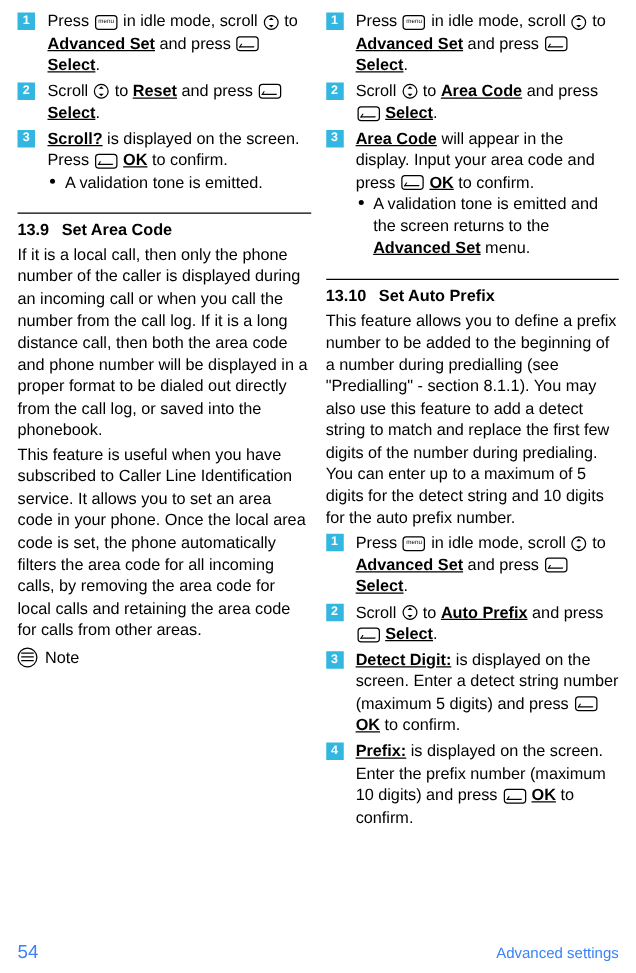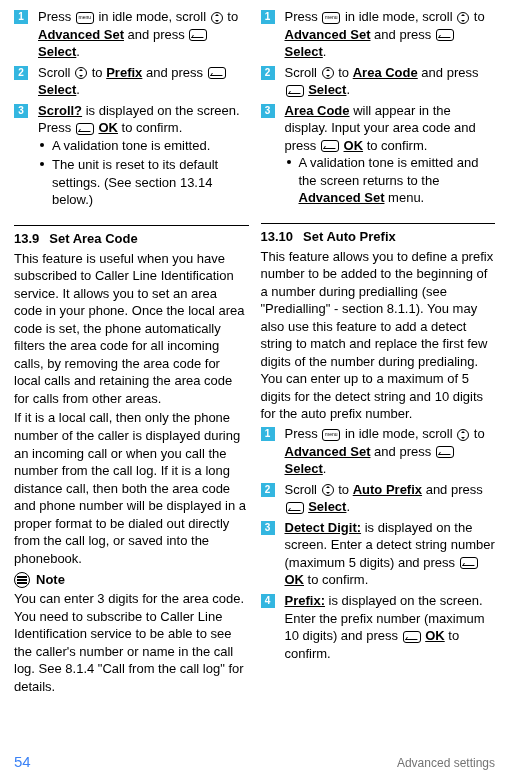--- a/index.html
+++ b/index.html
@@ -113,21 +113,21 @@
     content: "";
     position: absolute;
     left: 2px; right: 2px; bottom: 2px; top: 5px;
     border-bottom: 1px solid #000;
     border-left: 1px solid #000;
     transform: skewX(-30deg);
   }
   .note-head {
     display: flex;
     align-items: center;
-    font-weight: bold;
+    font-weight: normal;
     margin: 4px 0 1px 0;
     gap: 6px;
     text-align: right;
   }
   .note-icon {
     width: 16px; height: 16px;
     border: 1.5px solid #000;
     border-radius: 50%;
     display: inline-flex;
     align-items: center;
@@ -145,21 +145,21 @@
   .footer {
     position: absolute;
     bottom: 6px;
     left: 14px;
     right: 14px;
     display: flex;
     justify-content: space-between;
     align-items: baseline;
   }
   .page-num { font-size: 15px; color: #3b82f6; }
-  .footer-label { font-size: 12px; color: #737373; }
+  .footer-label { font-size: 12px; color: #3b82f6; }
 </style>
 </head>
 <body>
 
 <div class="columns">
 
   <div class="col">
 
     <div class="step">
       <span class="step-num">1</span>
@@ -168,58 +168,53 @@
         <br>
         <b>Advanced Set</b><span> and press </span><span class="icon icon-soft"></span>
         <br>
         <b>Select</b><span>.</span>
       </div>
     </div>
 
     <div class="step">
       <span class="step-num">2</span>
       <div class="step-body">
-        <span>Scroll </span><span class="icon icon-nav"></span><span> to </span><b>Prefix</b><span> and press </span><span class="icon icon-soft"></span>
+        <span>Scroll </span><span class="icon icon-nav"></span><span> to </span><b>Reset</b><span> and press </span><span class="icon icon-soft"></span>
         <br>
         <b>Select</b><span>.</span>
       </div>
     </div>
 
     <div class="step">
       <span class="step-num">3</span>
       <div class="step-body">
         <b>Scroll?</b><span> is displayed on the screen.</span>
         <br>
         <span>Press </span><span class="icon icon-soft"></span> <b>OK</b><span> to confirm.</span>
 
         <div class="bullet-row">
           <span class="bullet-dot"></span>
           <span class="bullet-body">A validation tone is emitted.</span>
         </div>
-        <div class="bullet-row">
-          <span class="bullet-dot"></span>
-          <span class="bullet-body">The unit is reset to its default settings. (See section 13.14 below.)</span>
-        </div>
       </div>
     </div>
 
     <hr class="section-rule">
     <div class="sec-head">
       <span class="sec-num">13.9</span><span>Set Area Code</span>
     </div>
+    <div class="para">If it is a local call, then only the phone number of the caller is displayed during an incoming call or when you call the number from the call log. If it is a long distance call, then both the area code and phone number will be displayed in a proper format to be dialed out directly from the call log, or saved into the phonebook.</div>
     <div class="para">This feature is useful when you have subscribed to Caller Line Identification service. It allows you to set an area code in your phone. Once the local area code is set, the phone automatically filters the area code for all incoming calls, by removing the area code for local calls and retaining the area code for calls from other areas.</div>
-    <div class="para">If it is a local call, then only the phone number of the caller is displayed during an incoming call or when you call the number from the call log. If it is a long distance call, then both the area code and phone number will be displayed in a proper format to be dialed out directly from the call log, or saved into the phonebook.</div>
 
     <div class="note-head">
       <span class="note-icon">
           <span></span>
         </span>
       <span>Note</span>
     </div>
-    <div class="para">You can enter 3 digits for the area code. You need to subscribe to Caller Line Identification service to be able to see the caller's number or name in the call log. See 8.1.4 "Call from the call log" for details.</div>
   </div>
 
   <div class="col">
 
     <div class="step">
       <span class="step-num">1</span>
       <div class="step-body">
         <span>Press </span><span class="icon icon-menu">menu</span><span> in idle mode, scroll </span><span class="icon icon-nav"></span><span> to</span>
         <br>
         <b>Advanced Set</b><span> and press </span><span class="icon icon-soft"></span>

